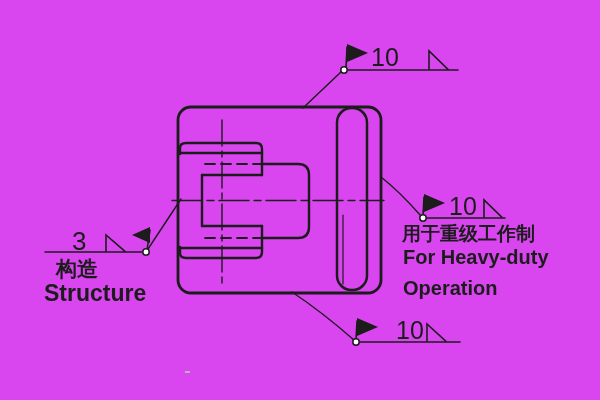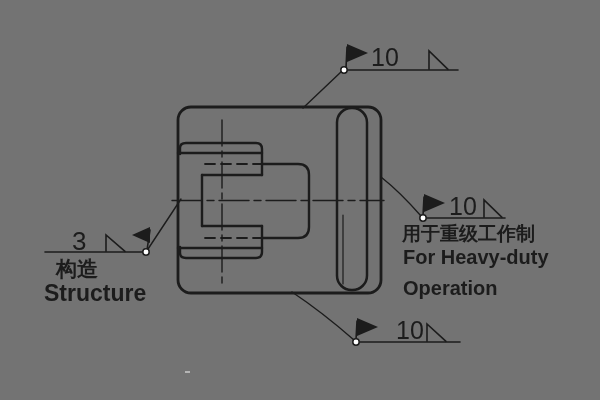--- a/index.html
+++ b/index.html
@@ -8,21 +8,21 @@
     background: #ffffff;
     width: 600px;
     height: 400px;
     overflow: hidden;
     font-family: "Liberation Sans", sans-serif;
   }
   .canvas {
     position: relative;
     width: 600px;
     height: 400px;
-    background: #737373;
+    background: #d946ef;
   }
   svg { display: block; }
   text {
     fill: #1c1c1c;
     font-family: "Liberation Sans", sans-serif;
   }
   .size-num { font-size: 25px; font-weight: 400; }
   .size-num-small { font-size: 26px; font-weight: 400; }
   .cap-zh { font-size: 21px; font-weight: 700; }
   .cap-zh-right { font-size: 19px; font-weight: 700; }

